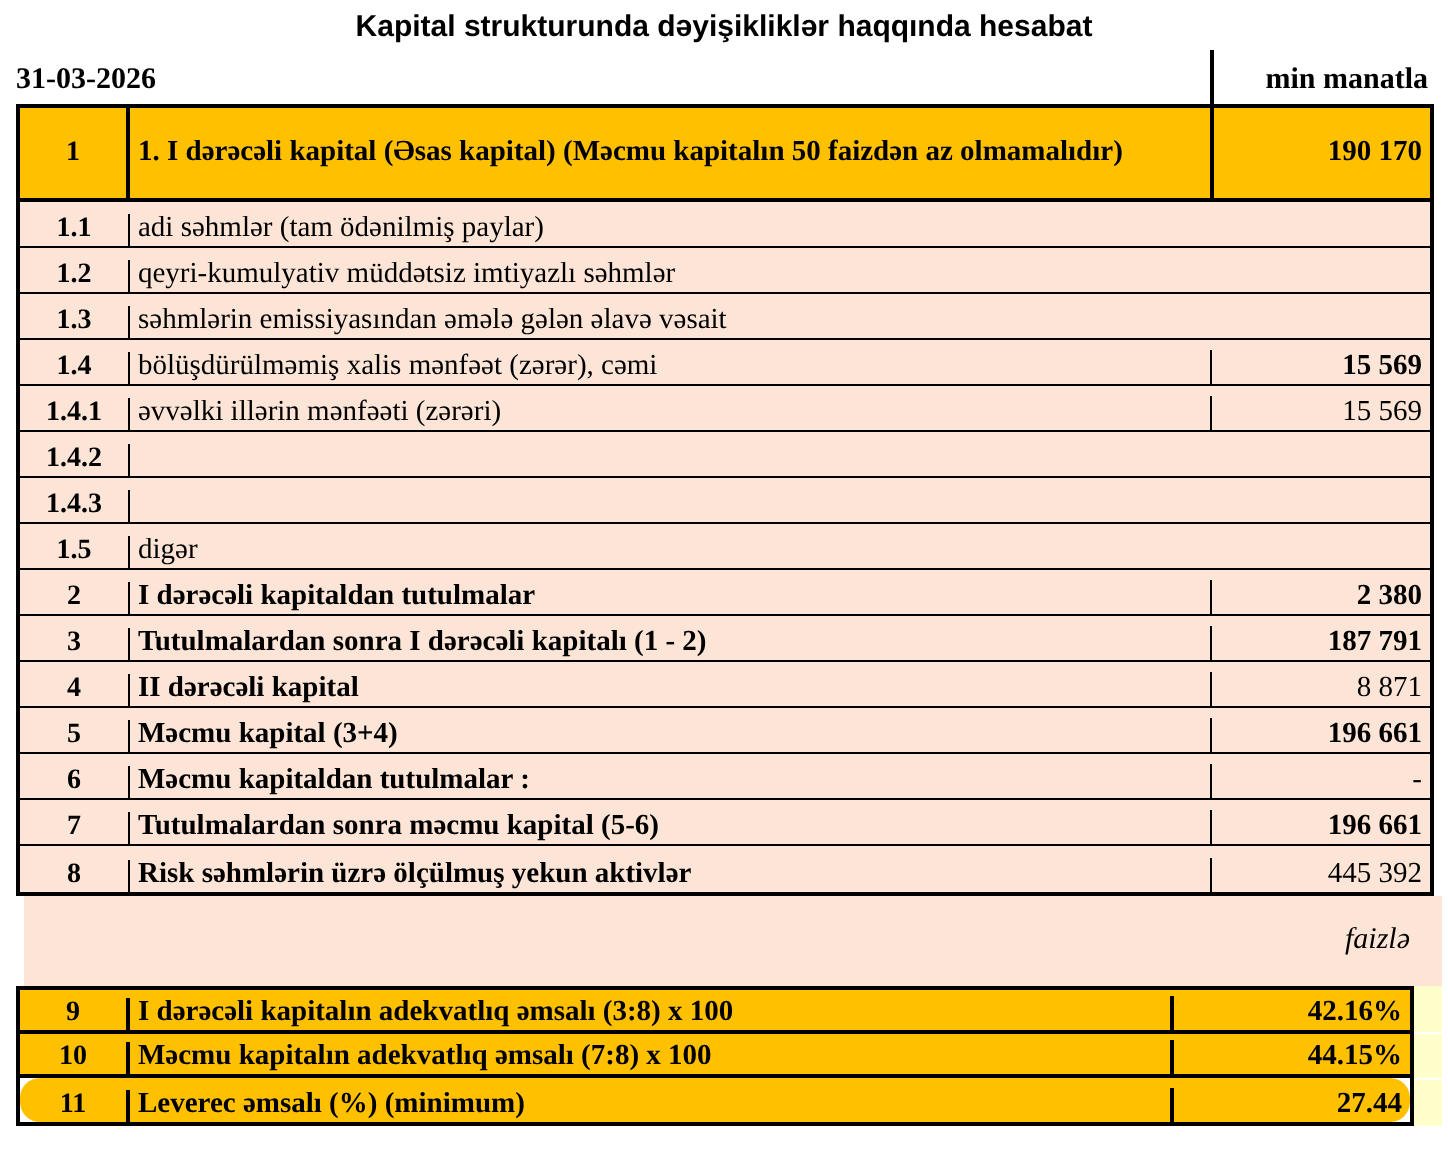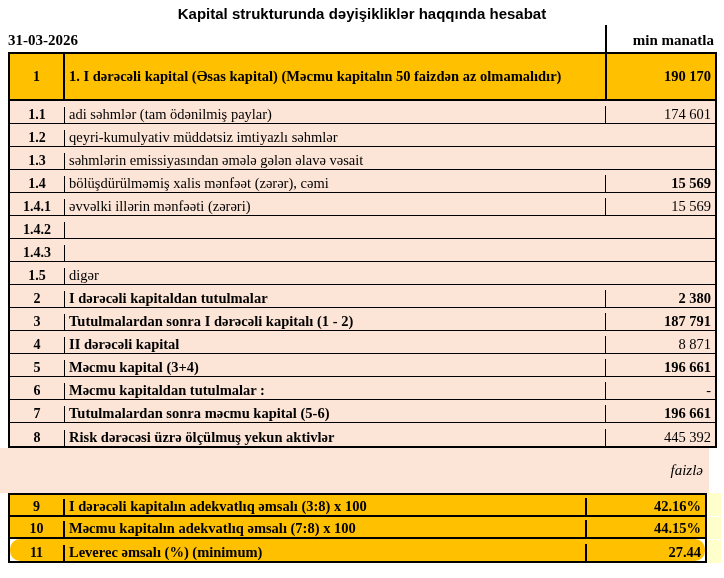--- a/index.html
+++ b/index.html
@@ -58,24 +58,24 @@
   .cell.value{
     width:110px;border-left:1px solid #000;flex:none;
     justify-content:flex-end;padding-right:4px;font-size:14.5px;
   }
   .row.tall .cell.id{border-right-width:2px;}
   .row.tall .cell.value{border-left-width:2px;}
   .b{font-weight:bold;}
 
   
   .percent-row{
-    margin-left:0;width:709px;height:45px;box-sizing:border-box;
+    margin-left:12px;width:709px;height:45px;box-sizing:border-box;
     background:#FCE4D6;
     display:flex;align-items:center;justify-content:flex-end;
-    font-style:italic;font-size:15px;padding-right:6px;
+    font-style:italic;font-size:15px;padding-right:16px;
   }
 
   
   .bottom-wrap{
     margin-left:8px;display:flex;width:713px;
   }
   .ratio-table{
     width:699px;box-sizing:border-box;border:2px solid #000;flex:none;
   }
   .ratio-table .row{height:22px;border-bottom:2px solid #000;background:#FFC000;}
@@ -104,21 +104,20 @@
 
   <div class="main-table">
       <div class="row orange tall">
         <div class="cell id">1</div>
         <div class="cell label b">1. I dərəcəli kapital (Əsas kapital) (Məcmu kapitalın 50 faizdən  az olmamalıdır)</div>
         <div class="cell value b">190 170</div>
       </div>
       <div class="row peach">
         <div class="cell id">1.1</div>
         <div class="cell label">adi səhmlər (tam ödənilmiş paylar)</div>
-        <div class="cell value">174 601</div>
       </div>
       <div class="row peach">
         <div class="cell id">1.2</div>
         <div class="cell label">qeyri-kumulyativ müddətsiz imtiyazlı səhmlər</div>
         <div class="cell value"></div>
       </div>
       <div class="row peach">
         <div class="cell id">1.3</div>
         <div class="cell label">səhmlərin emissiyasından əmələ gələn  əlavə vəsait</div>
         <div class="cell value"></div>
@@ -171,21 +170,21 @@
         <div class="cell label b">Məcmu kapitaldan tutulmalar :</div>
         <div class="cell value">-</div>
       </div>
       <div class="row peach">
         <div class="cell id">7</div>
         <div class="cell label b">Tutulmalardan sonra məcmu kapital (5-6)</div>
         <div class="cell value b">196 661</div>
       </div>
       <div class="row peach">
         <div class="cell id">8</div>
-        <div class="cell label b">Risk dərəcəsi üzrə ölçülmuş  yekun aktivlər</div>
+        <div class="cell label b">Risk səhmlərin üzrə ölçülmuş  yekun aktivlər</div>
         <div class="cell value">445 392</div>
       </div>
     </div>
 
   <div class="percent-row">
     <span>faizlə</span>
   </div>
 
   <div class="bottom-wrap">
     <div class="ratio-table">

